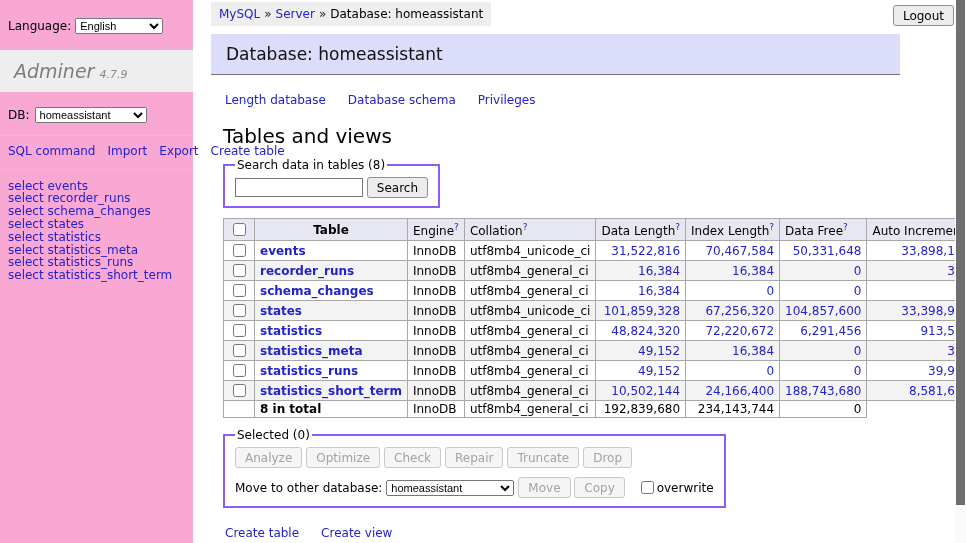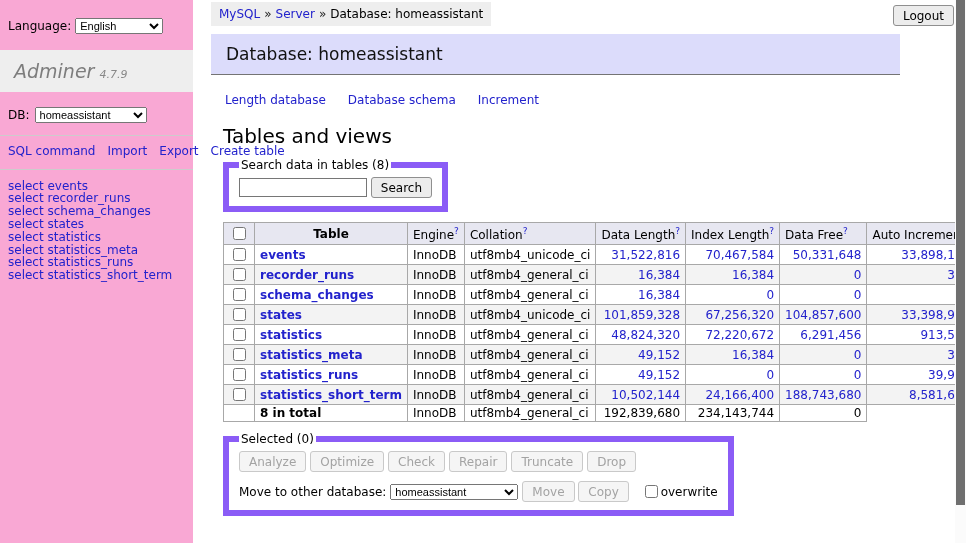--- a/index.html
+++ b/index.html
@@ -43,21 +43,21 @@
   h2.page-title {
     margin: 8px 63px 0 0; padding: 10px 15px; background: #dcdcfb;
     border-bottom: 1px solid #747474;
     font-size: 17px; font-weight: normal; color: #111;
   }
   .links-row { margin: 18px 0 0 14px; }
   .links-row a { margin-right: 22px; }
   h3.section-heading { font-size: 20px; font-weight: normal; margin: 17px 0 0 12px; }
 
   fieldset {
-    display: inline-block; border: 6px solid #8b5cf6; margin: 10px 0 0 12px;
+    display: inline-block; border: 2px solid #8b5cf6; margin: 10px 0 0 12px;
     padding: 5px 10px 8px 10px;
   }
   fieldset legend { padding: 0 2px; }
   input[type=text] { border: 1px solid #767676; height: 19px; padding: 1px 4px; font-size: 12px; width: 128px; }
   button, .btn {
     font-family: "DejaVu Sans", "Liberation Sans", sans-serif; font-size: 12px;
     padding: 1px 9px; height: 21px; background: #ececec; border: 1px solid #8f8f8f;
     border-radius: 3px; color: #000; cursor: pointer;
   }
   button:disabled { color: #a3a3a3; border-color: #c9c9c9; background: #f5f5f5; cursor: default; }
@@ -117,21 +117,21 @@
       <a>select statistics_meta</a>
       <a>select statistics_runs</a>
       <a>select statistics_short_term</a>
     </p>
 </div>
 
 <div id="content">
   <div id="breadcrumb"><a>MySQL</a><span class="sep">»</span><a>Server</a><span class="sep">»</span><span>Database: homeassistant</span></div>
   <h2 class="page-title">Database: homeassistant</h2>
 
-  <div class="links-row" id="db-action-links"><a>Length database</a><a>Database schema</a><a>Increment</a></div>
+  <div class="links-row" id="db-action-links"><a>Length database</a><a>Database schema</a><a>Privileges</a></div>
 
   <h3 class="section-heading">Tables and views</h3>
 
   <fieldset>
     <legend>Search data in tables (8)</legend>
     <input type="text" value="" style="">
     <button>Search</button>
   </fieldset>
 
   <div>
@@ -256,20 +256,21 @@
   <fieldset>
     <legend>Selected (0)</legend>
     <div id="selected-buttons"><button disabled="" style="margin-right: 4px;">Analyze</button><button disabled="" style="margin-right: 4px;">Optimize</button><button disabled="" style="margin-right: 4px;">Check</button><button disabled="" style="margin-right: 4px;">Repair</button><button disabled="" style="margin-right: 4px;">Truncate</button><button disabled="" style="margin-right: 4px;">Drop</button></div>
     <div class="move-row">
       <span>Move to other database:</span><select><option>homeassistant</option></select><button disabled="">Move</button>
       <button disabled="">Copy</button>
       <label class="ovr"><input type="checkbox" style=""><span>overwrite</span></label>
     </div>
   </fieldset>
 
+  <div class="links-row" id="table-footer-links"><a>Create table</a><a>Create view</a></div>
 
   
   
 
   
 </div>
 
 <button id="logout-btn">Logout</button>
 
 <div id="scrollbar">

